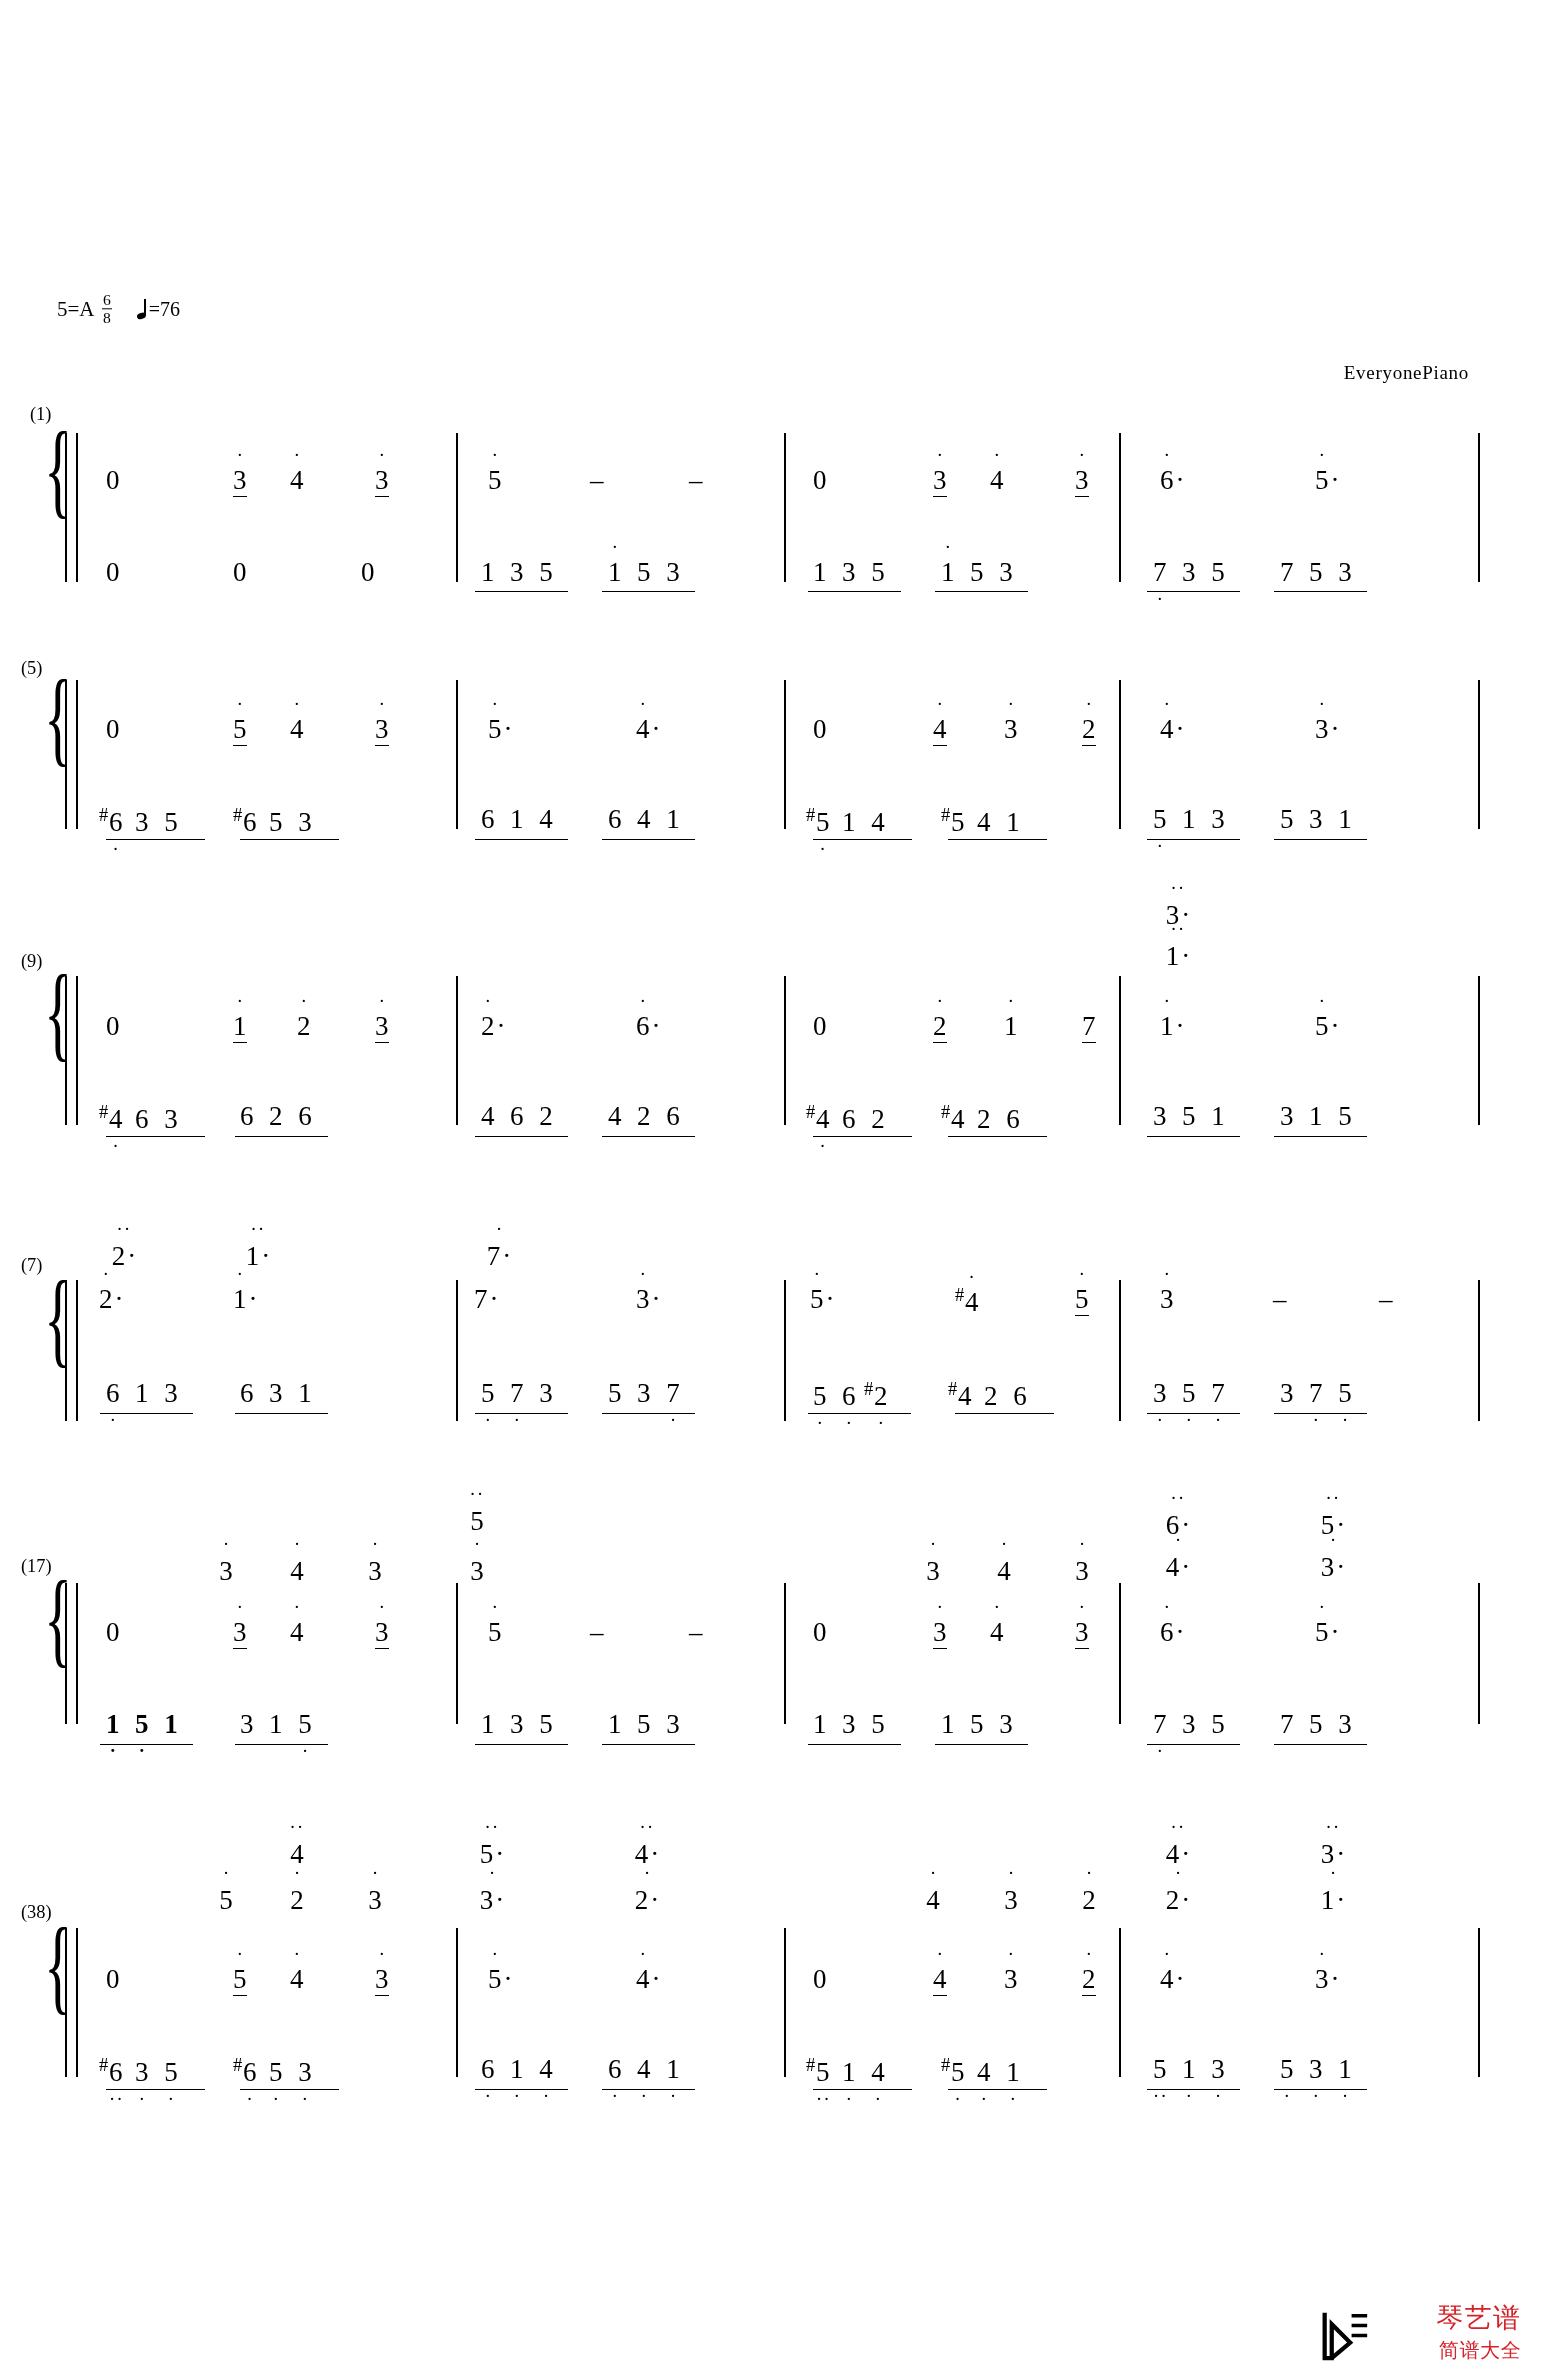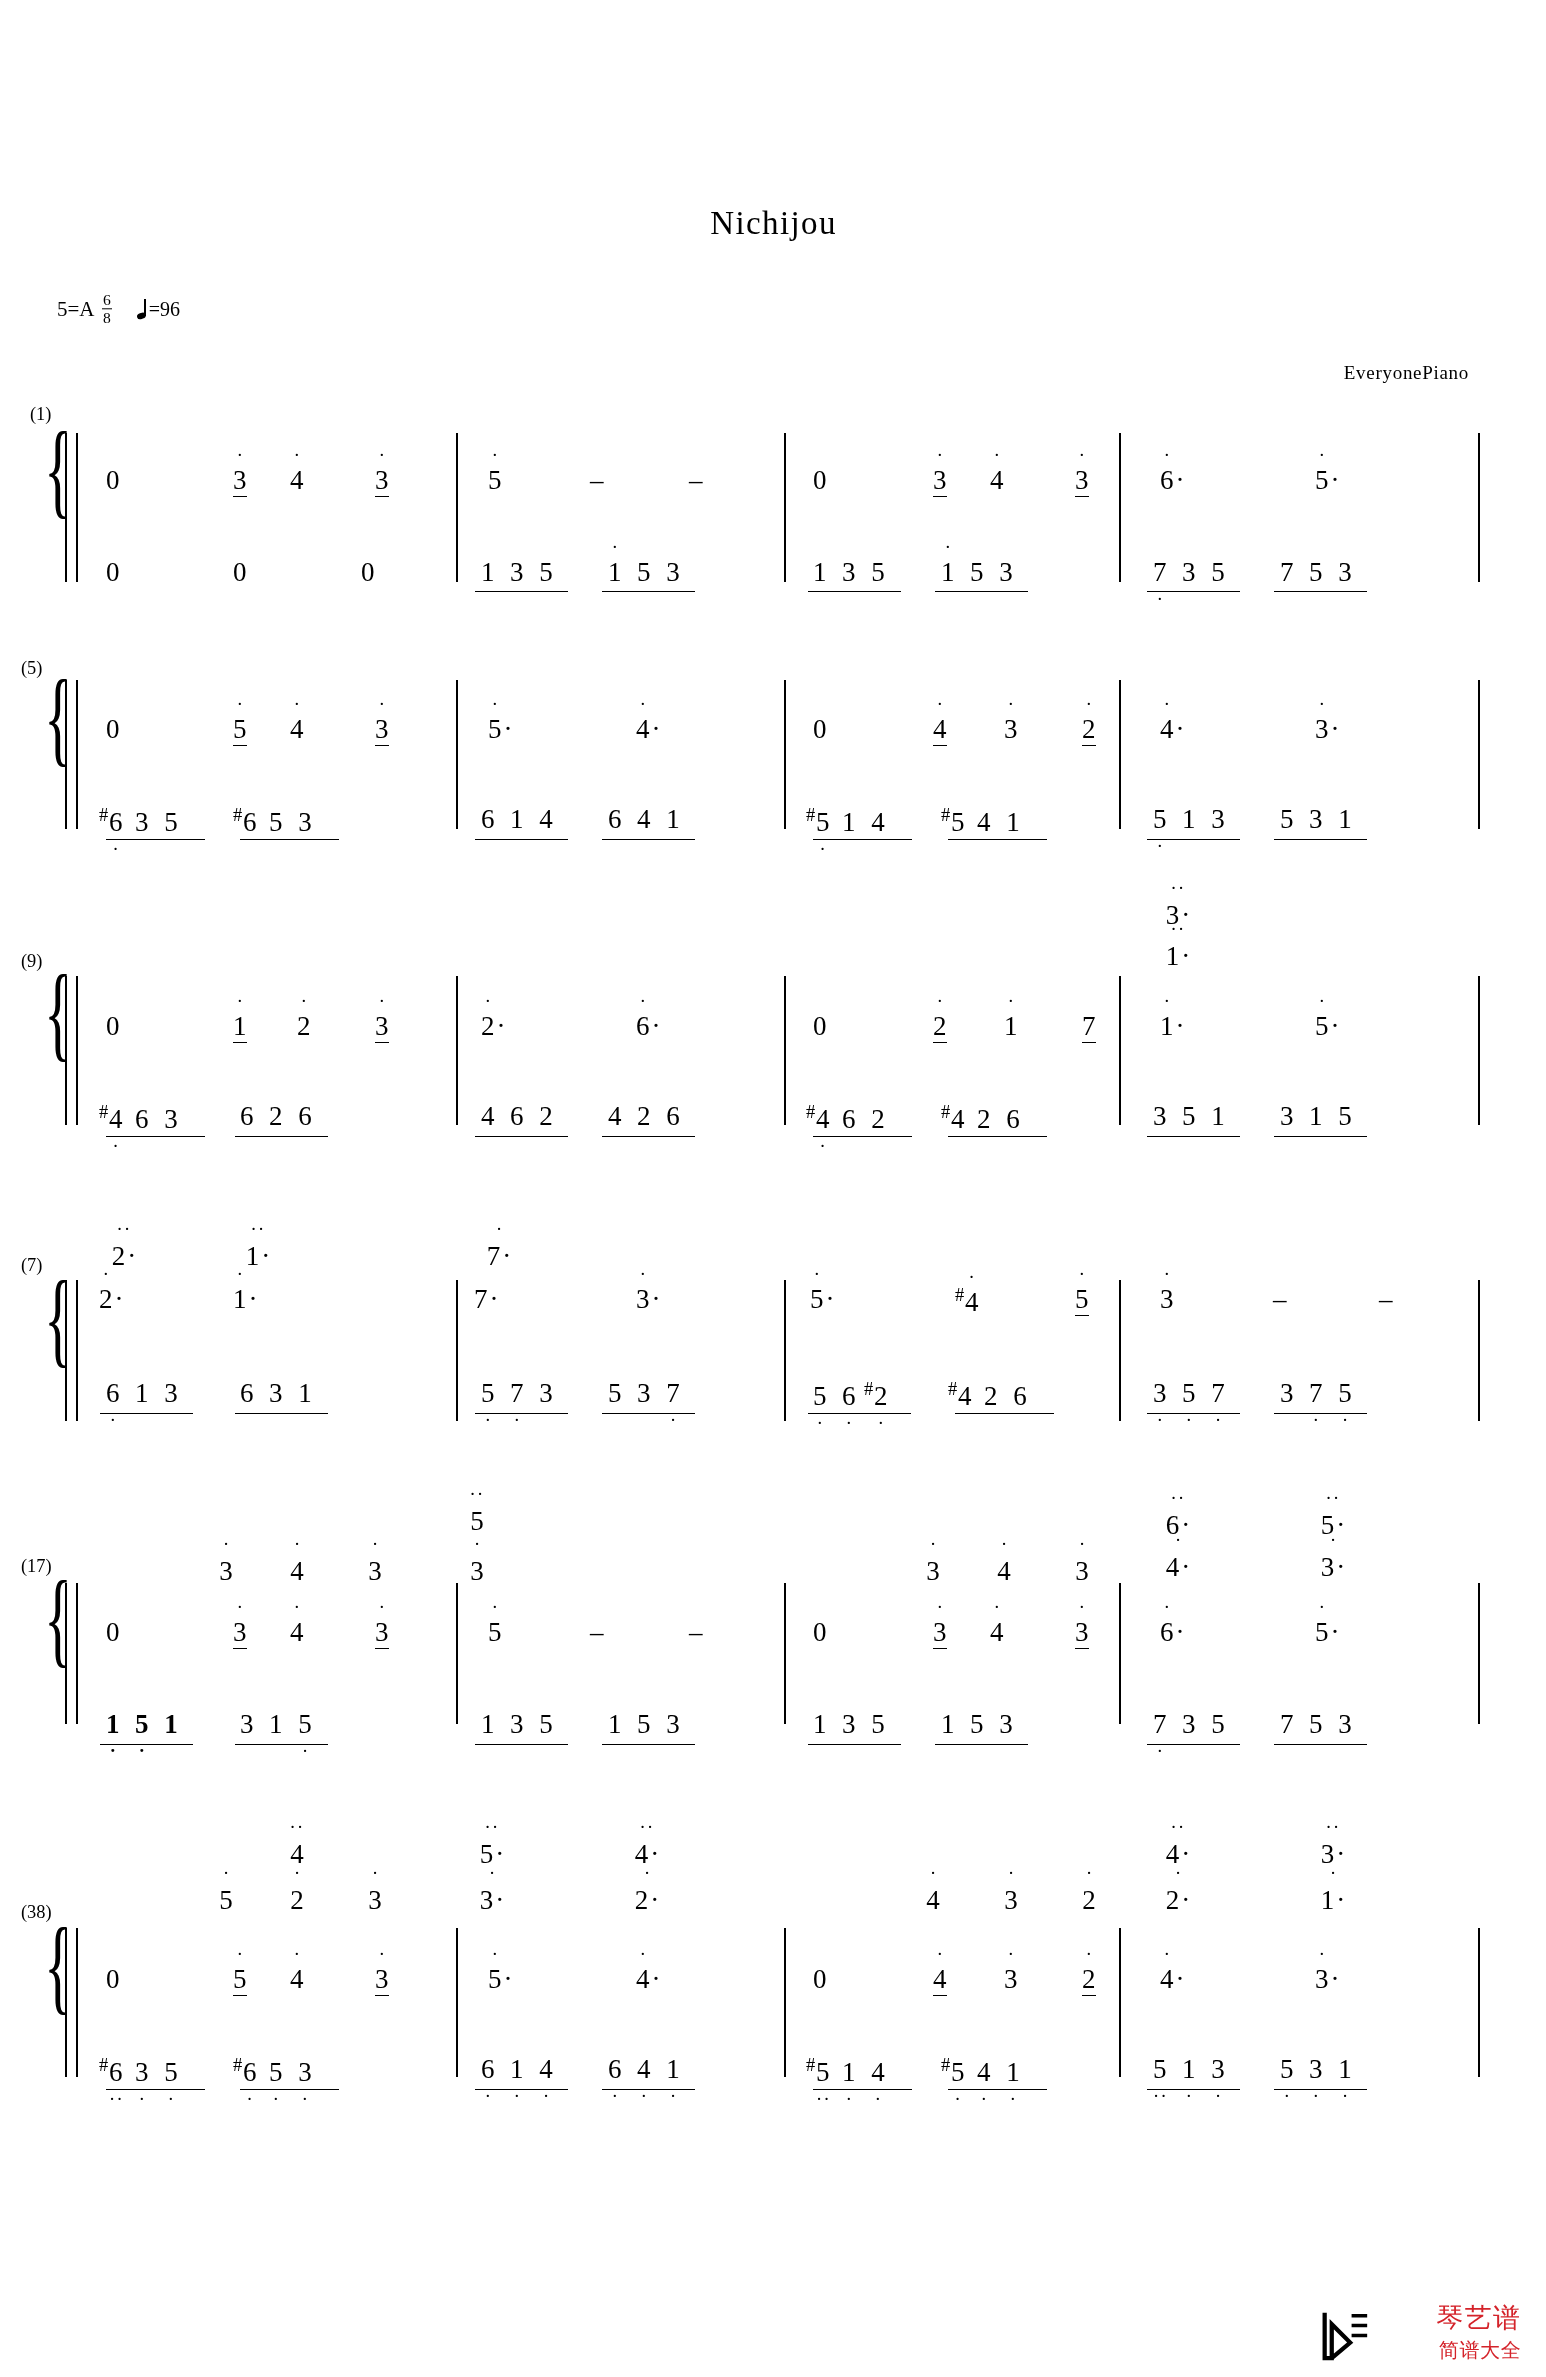--- a/index.html
+++ b/index.html
@@ -205,31 +205,30 @@
     bottom: 15.6px;
     width: 51px;
     height: 51px;
   }
 </style>
 </head>
 <body>
 
 <div class="sheet">
 
-  <div class="title">Nichijou</div>
 
   <div class="keysig">
     <span>5=A</span>
     <span class="frac">
       <span class="num">6</span>
       <span class="den">8</span>
     </span>
     <span class="tempo">
       <span class="quarter-note"></span>
-      <span>=96</span>
+      <span>=76</span>
     </span>
   </div>
 
   <div class="credit">EveryonePiano</div>
 
   <div class="system" style="top:0;">
     <div class="syslabel" style="left:30px; top:404px;">(1)</div>
     <div class="brace" style="left:44px; top:417px;">{</div>
     <div class="barline" style="left:65px; top:433px; height:149px;"></div>
     <div class="barline" style="left:76px; top:433px; height:149px;"></div>

